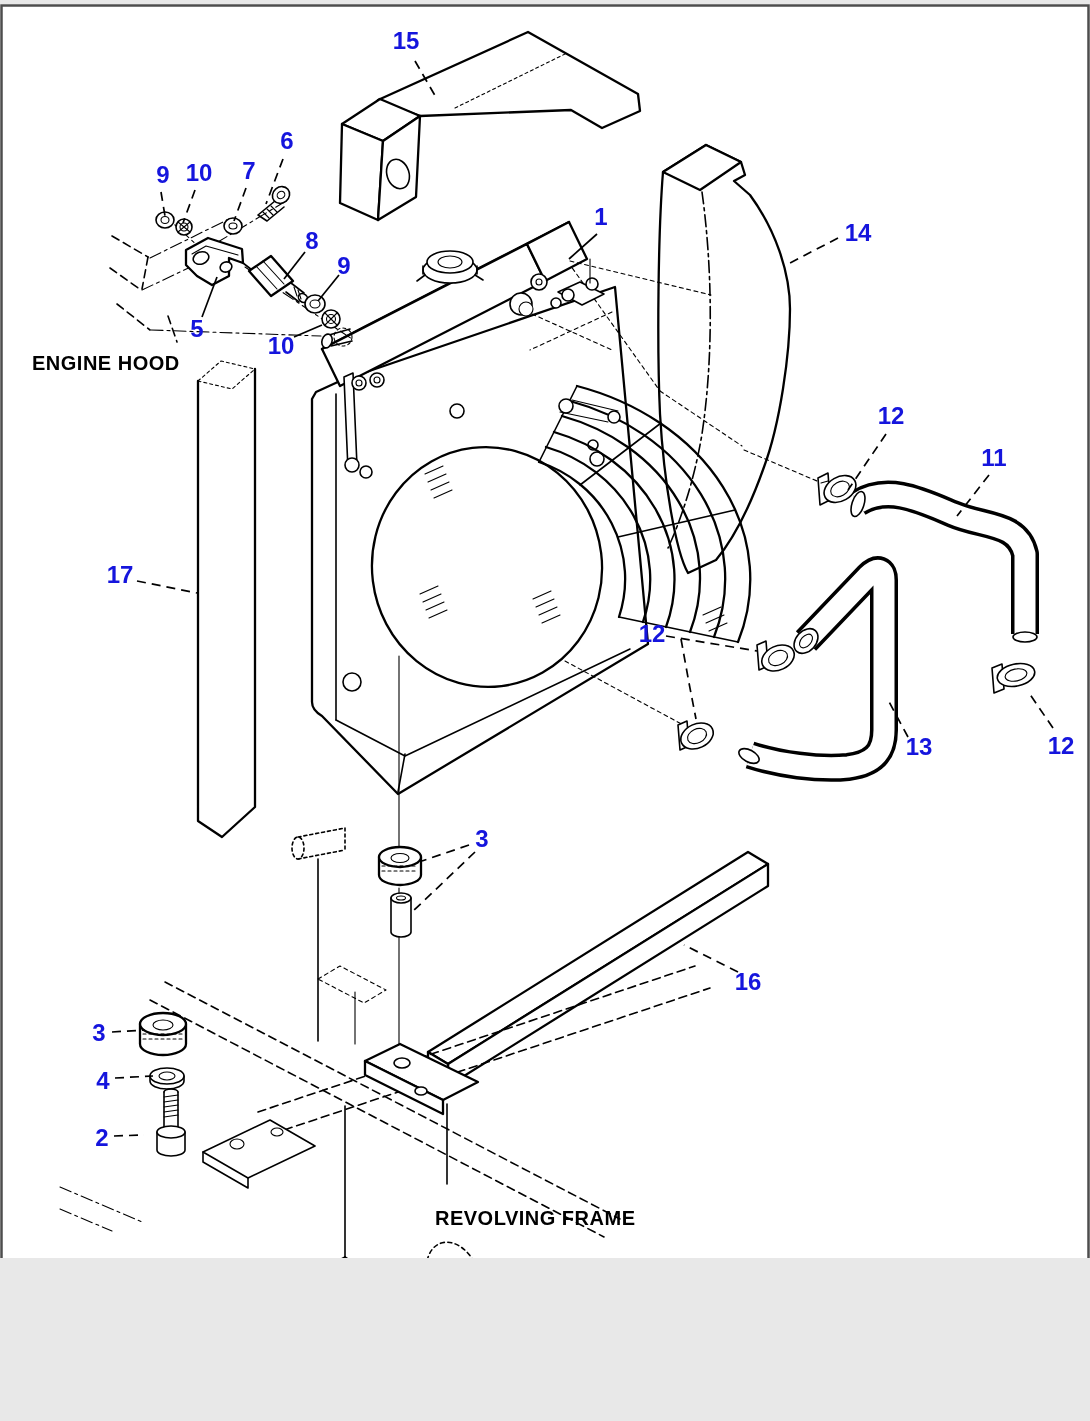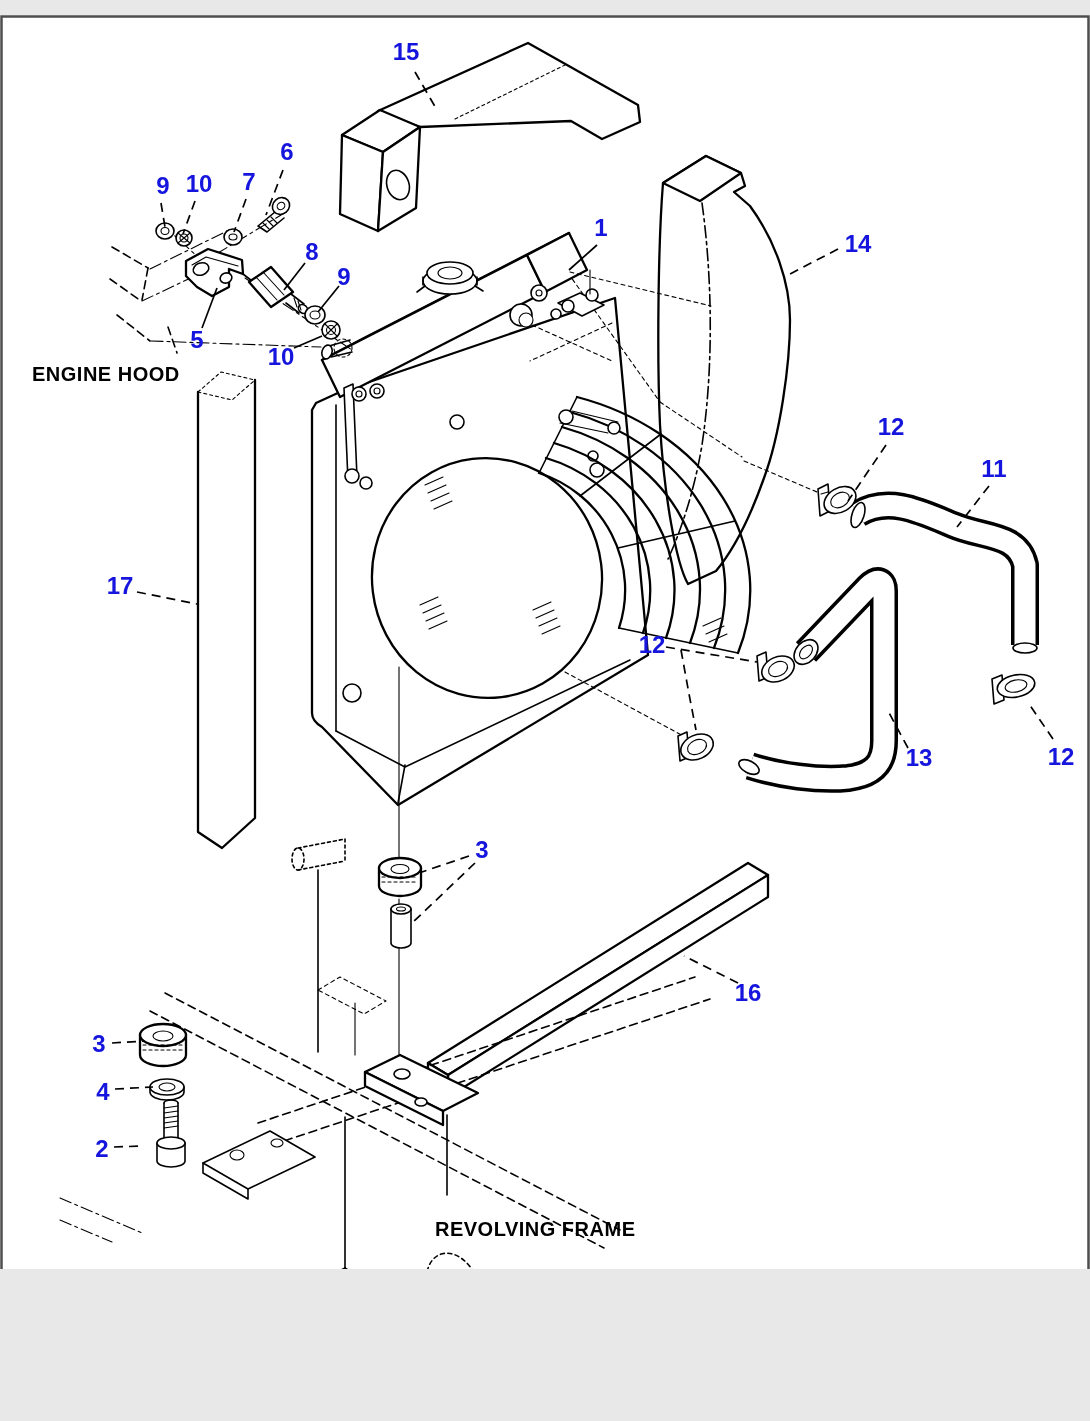--- a/index.html
+++ b/index.html
@@ -1,16 +1,16 @@
 <!DOCTYPE html>
 <html><head>
 <meta charset="utf-8">
 <style>
   html,body{margin:0;padding:0;background:#e8e8e8;}
-  .page{position:relative;width:1090px;height:1254px;background:#ffffff;margin:15px auto;
+  .page{position:relative;width:1090px;height:1254px;background:#ffffff;margin:4px auto;
         font-family:"Liberation Sans",sans-serif;overflow:hidden;}
   svg{position:absolute;left:0;top:0;}
   svg *{vector-effect:none;}
   .s2{stroke:#000;stroke-width:2.3;stroke-linejoin:round;stroke-linecap:round;fill:none;}
   .s1{stroke:#000;stroke-width:1.6;stroke-linejoin:round;stroke-linecap:round;fill:none;}
   .t {stroke:#000;stroke-width:1.1;stroke-linejoin:round;stroke-linecap:round;fill:none;}
   .f {fill:#ffffff;}
   .d85{stroke-dasharray:8,5;}
   .d43{stroke-dasharray:4,3.5;}
   .d33{stroke-dasharray:3,3;}

